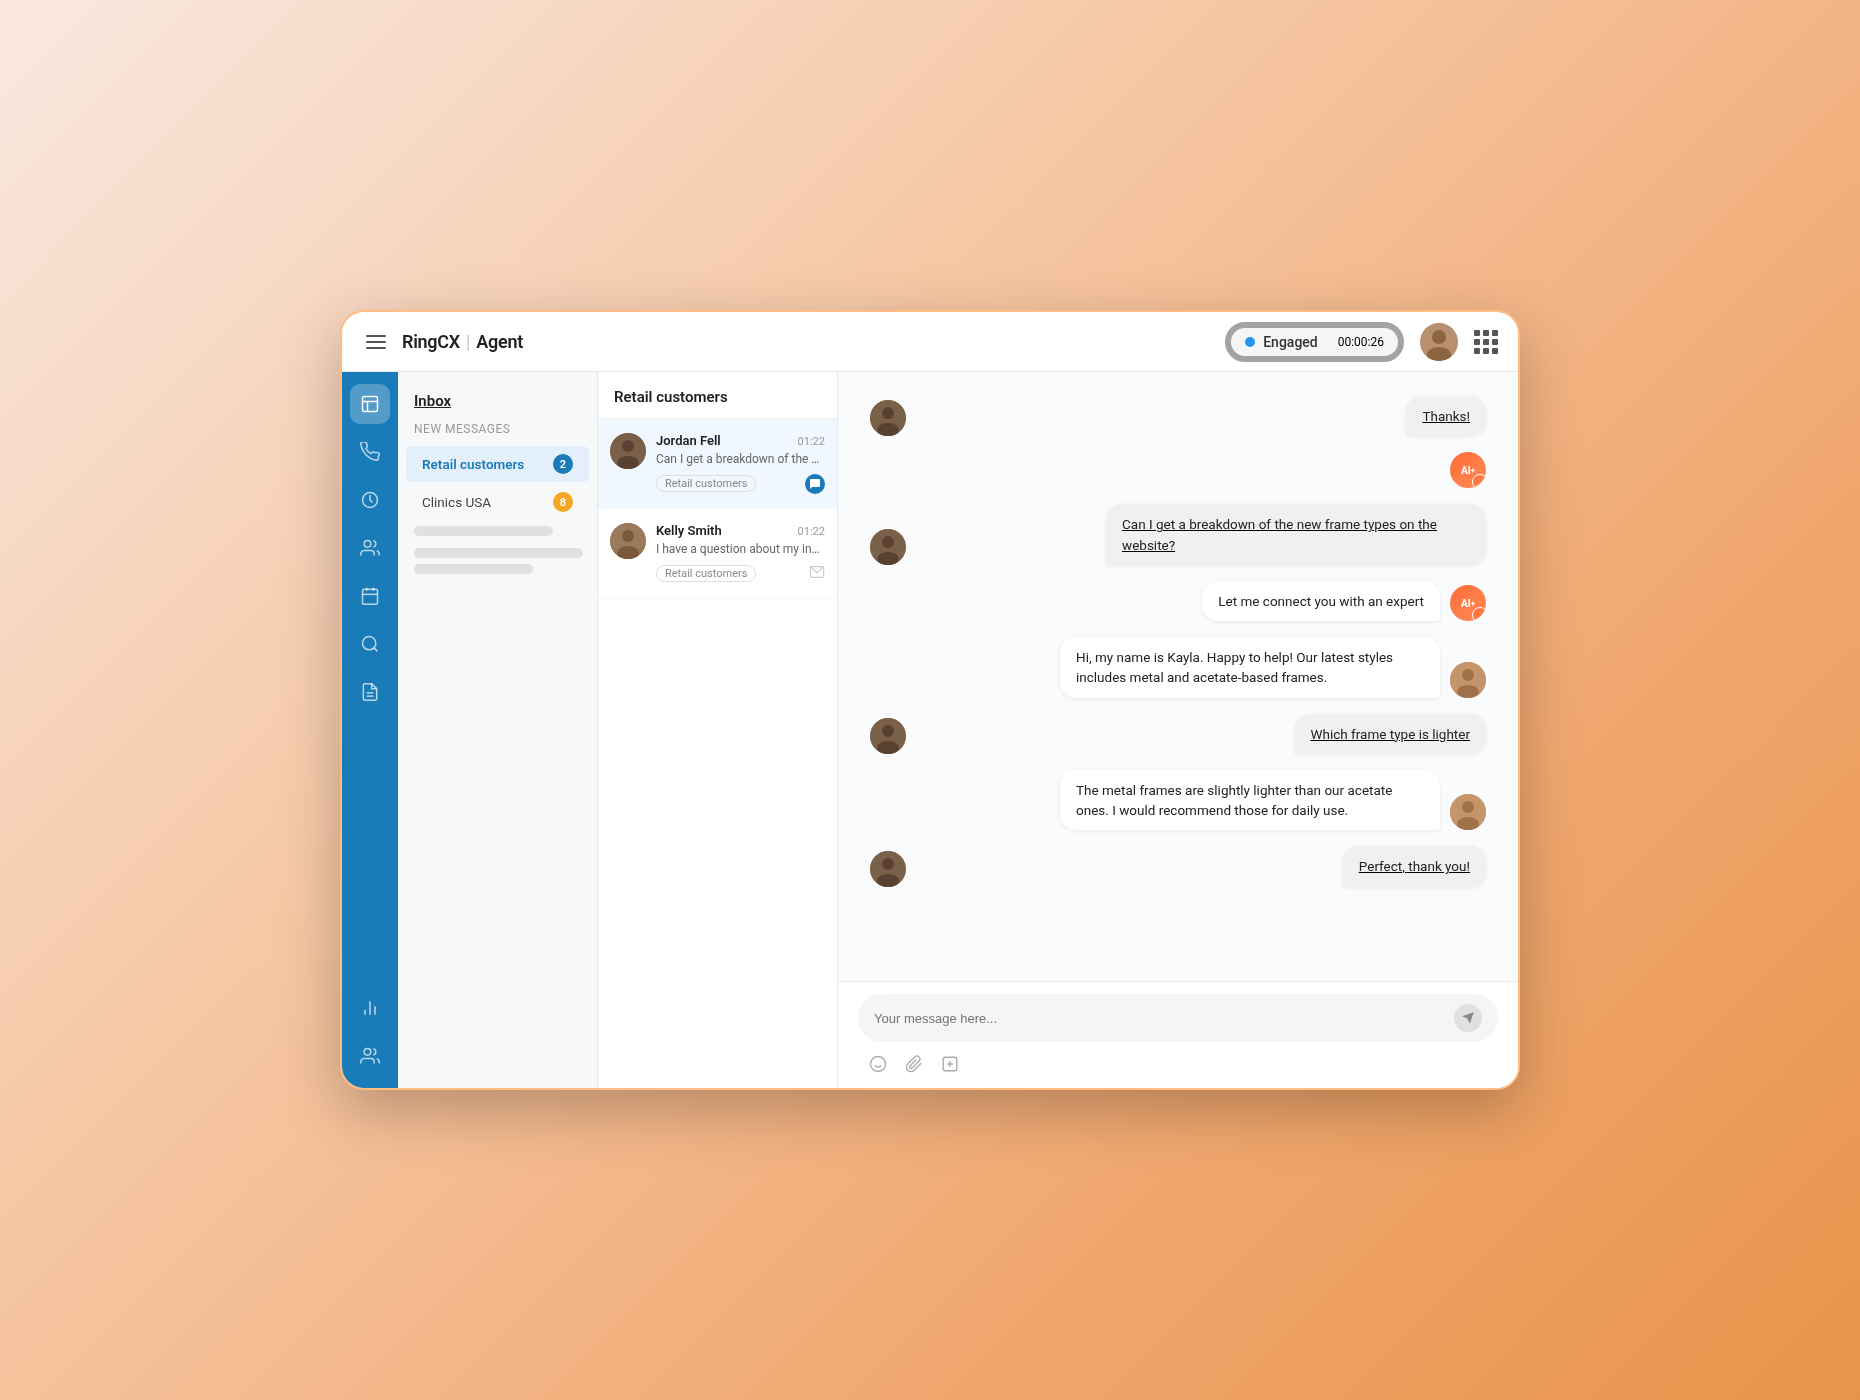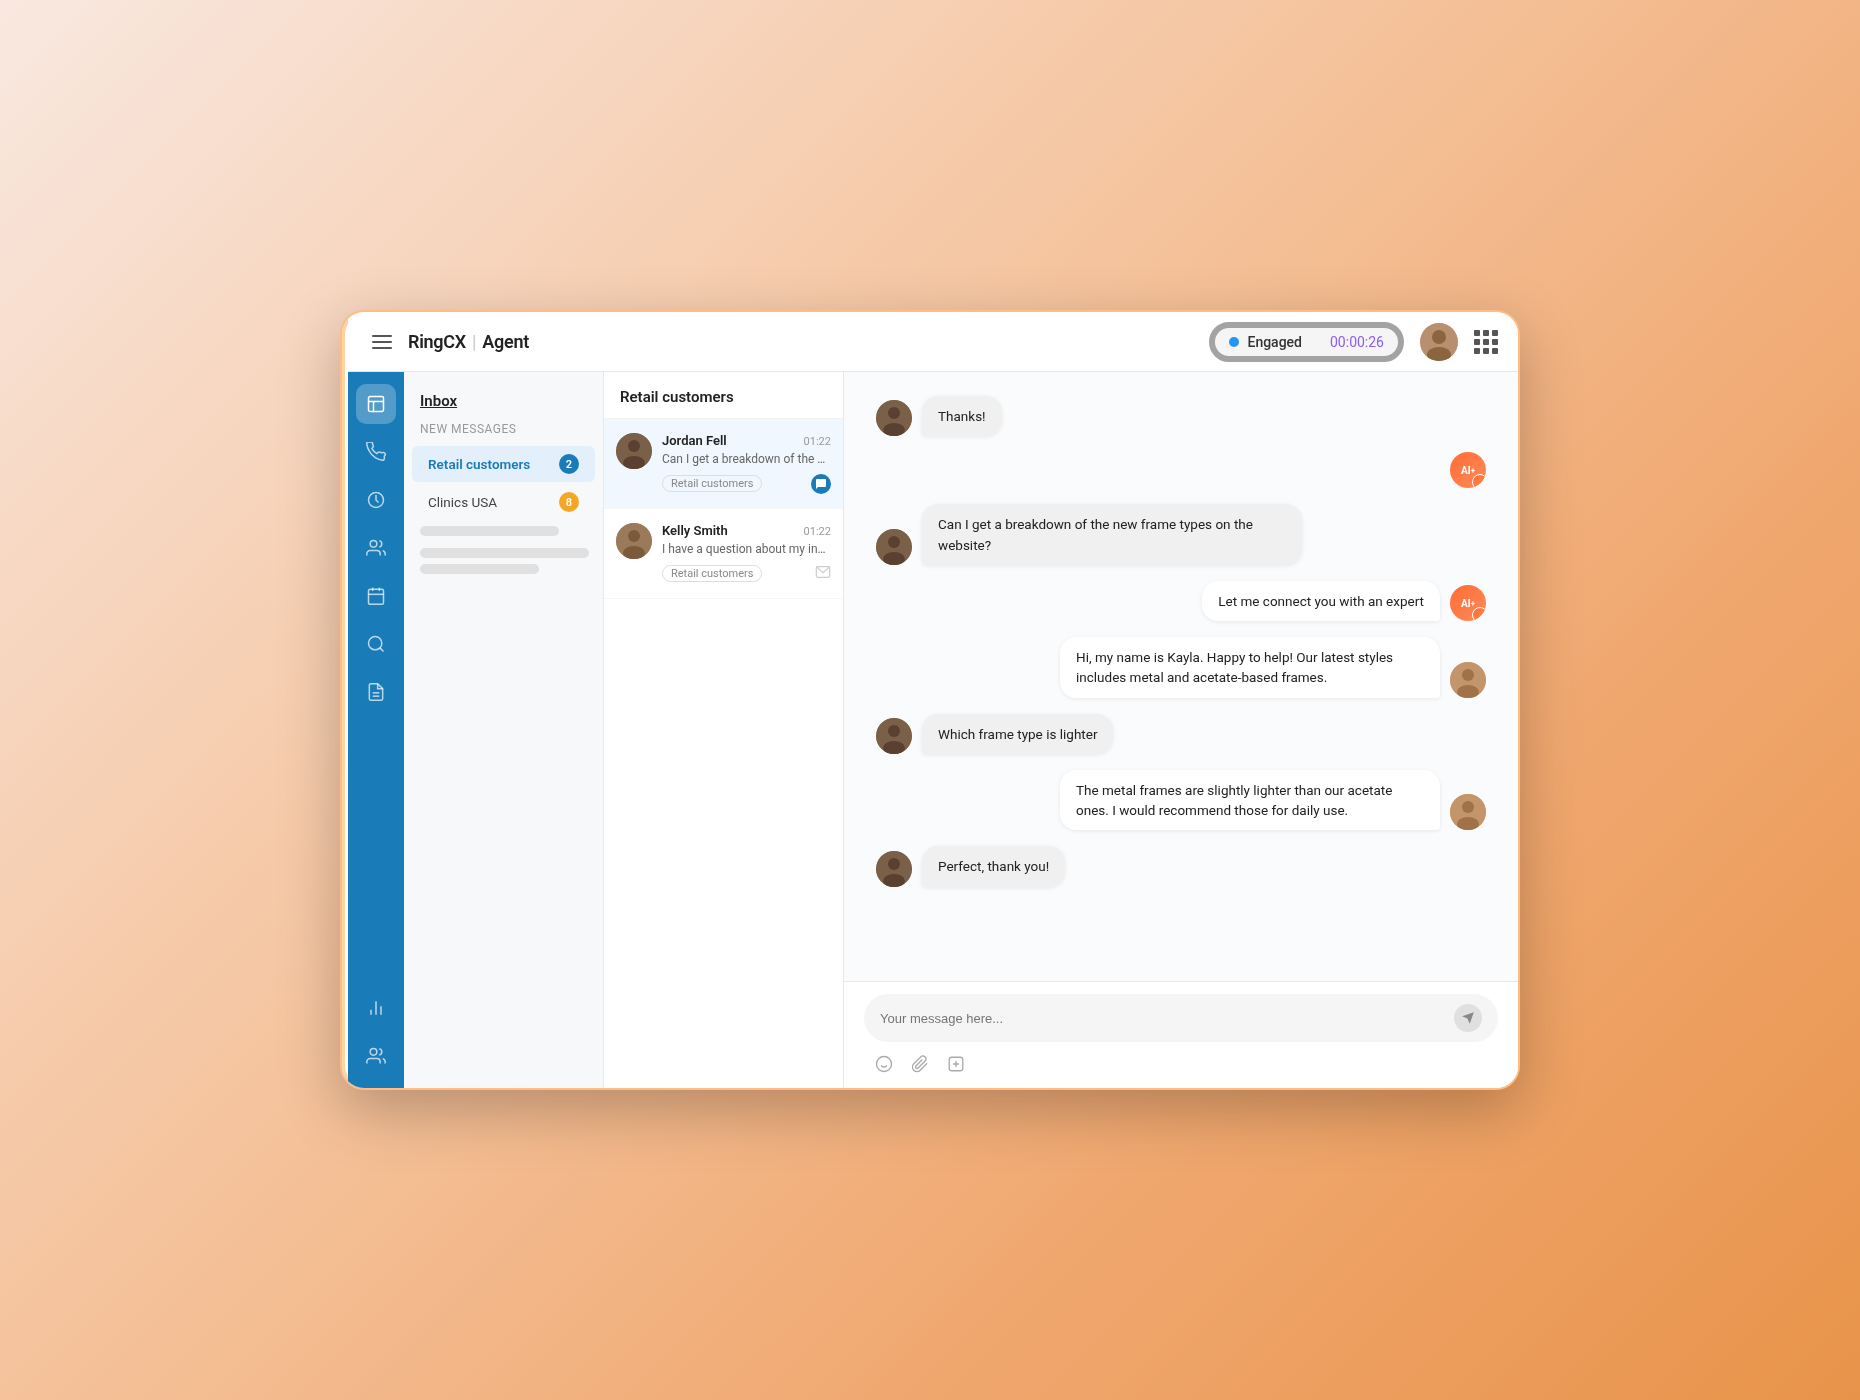--- a/index.html
+++ b/index.html
@@ -15,21 +15,20 @@
     .device-frame {
       width: 1180px;
       height: 780px;
       background: white;
       border-radius: 24px;
       box-shadow: 0 20px 60px rgba(0,0,0,0.25), inset 0 0 0 3px rgba(255,180,100,0.6);
       overflow: hidden;
       display: flex;
       flex-direction: column;
       border: 2px solid rgba(255,160,80,0.7);
-      padding-left: 6px;
     }
     
     .top-bar {
       height: 60px;
       background: white;
       display: flex;
       align-items: center;
       padding: 0 20px;
       border-bottom: 1px solid #e8e8e8;
       flex-shrink: 0;
@@ -62,21 +61,21 @@
       border: 6px solid #a3a3a3;
       border-radius: 20px;
       padding: 6px 14px;
     }
     .status-dot {
       width: 10px; height: 10px;
       background: #2196F3;
       border-radius: 50%;
     }
     .status-text { font-size: 14px; font-weight: 500; color: #333; }
-    .status-timer { font-size: 14px; color: #8b5cf6; margin-left: 20px; }
+    .status-timer { font-size: 12px; color: #000000; margin-left: 12px; }
     .avatar-top {
       width: 38px; height: 38px; border-radius: 50%; overflow: hidden;
       background: #c0a080;
       display: flex; align-items: center; justify-content: center;
     }
     .avatar-top svg { width: 38px; height: 38px; }
     .grid-icon { cursor: pointer; color: #555; }
     .grid-dots {
       display: grid; grid-template-columns: repeat(3,6px); gap: 3px;
     }
@@ -229,21 +228,21 @@
       padding: 24px 32px;
       display: flex;
       flex-direction: column;
       gap: 16px;
     }
     .msg-row {
       display: flex;
       align-items: flex-end;
       gap: 10px;
     }
-    .msg-row.left { justify-content: flex-start; }
+    .msg-row.left { justify-content: space-between; text-decoration: underline; }
     .msg-row.right { justify-content: flex-end; }
     .msg-avatar {
       width: 36px; height: 36px; border-radius: 50%;
       flex-shrink: 0; overflow: hidden;
       background: #8b7355;
     }
     .msg-avatar svg { width: 36px; height: 36px; }
     .msg-avatar.ai-avatar {
       background: linear-gradient(135deg, #ff6b35, #ff8c5a);
       display: flex; align-items: center; justify-content: center;

